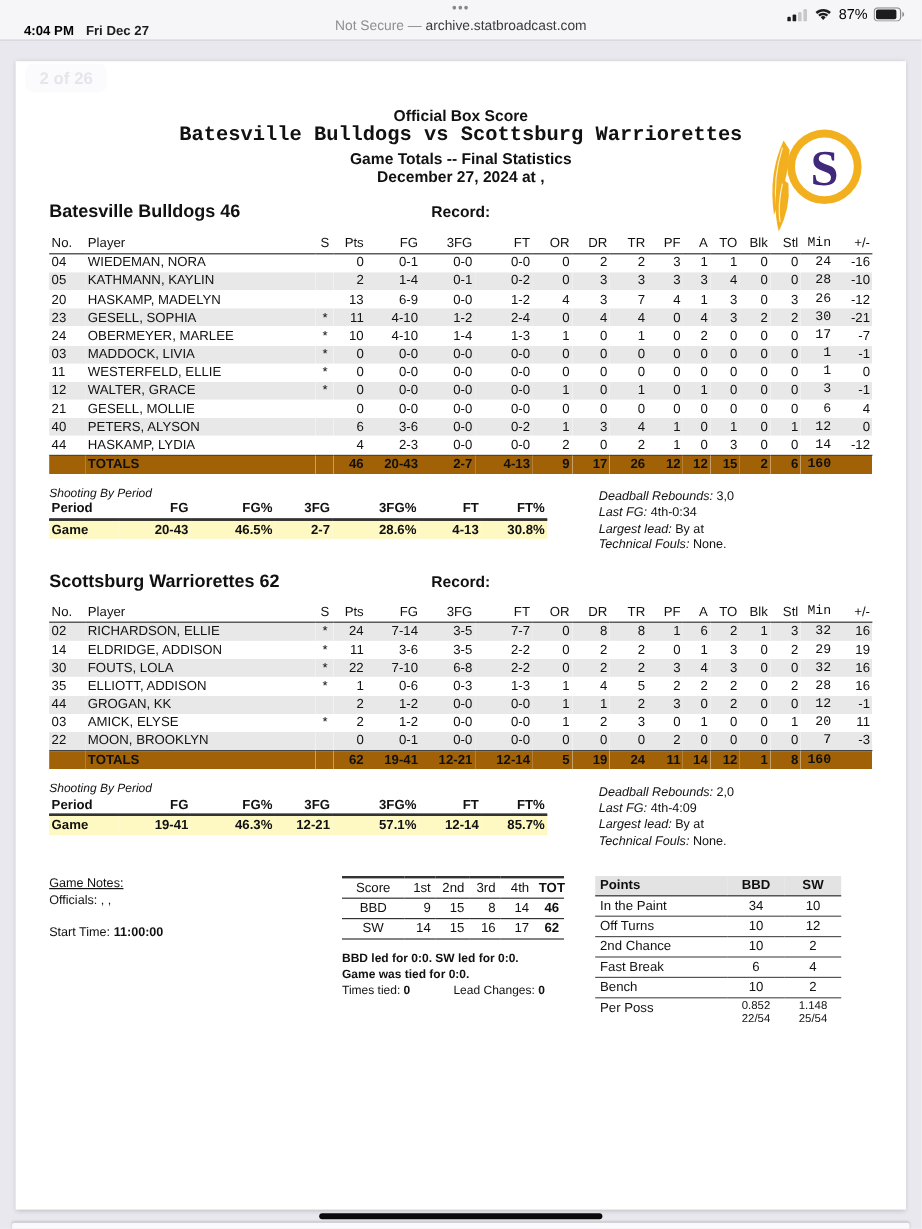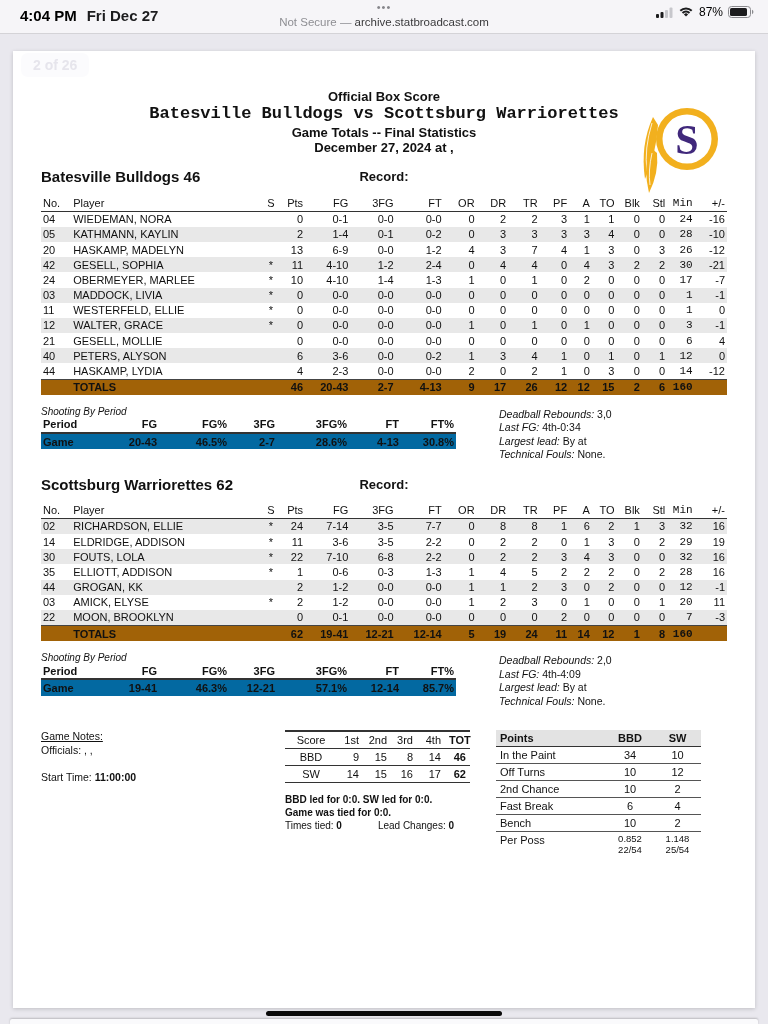--- a/index.html
+++ b/index.html
@@ -12,21 +12,21 @@
     overflow:hidden;
     -webkit-font-smoothing:antialiased;
   }
   
   .statusbar{
     position:absolute;top:0;left:0;right:0;height:33px;
     background:#f6f5f8;
     border-bottom:1px solid rgba(60,60,67,0.18);
     z-index:5;
   }
-  .sb-left{position:absolute;left:20px;top:7px;font-size:15px;color:#000;}
+  .sb-left{position:absolute;left:20px;top:20px;font-size:11px;color:#000;}
   .sb-time{font-weight:700;margin-right:10px;}
   .sb-date{font-weight:600;color:#1c1c1e;}
   .sb-dots{position:absolute;left:50%;top:1px;transform:translateX(-50%);
     font-size:11px;letter-spacing:1px;color:#86868b;}
   .sb-right{position:absolute;right:14px;top:5px;display:flex;align-items:center;gap:5px;}
   .sb-batt-pct{font-size:12px;color:#000;}
   .urlbar{
     position:absolute;left:0;right:0;top:16px;text-align:center;
     font-size:11.5px;
   }
@@ -73,21 +73,21 @@
   tbody.stripe-even tr:nth-child(even){background:#e8e8e8;}
   tbody.stripe-odd  tr:nth-child(odd){background:#e8e8e8;}
   tbody.totals td{font-weight:700;background:#a16207;border-top:1px solid #444;}
   
   .shoot-row{display:flex;margin-top:11px;}
   .shoot-left{width:415px;flex:0 0 415px;}
   .shoot-cap{font-size:10px;font-style:italic;}
   .shoot{table-layout:fixed;width:415px;font-size:11px;}
   .shoot td{box-sizing:border-box;padding:1.6px 2px;text-align:right;font-weight:700;}
   .shoot thead td{border-bottom:2px solid #333;}
-  .shoot tbody tr{background:#0369a1;}
+  .shoot tbody tr{background:#fef9c3;}
   .shoot .c0{width:58px;text-align:left;}
   .shoot .c1{width:60px;} .shoot .c2{width:70px;}
   .shoot .c3{width:48px;} .shoot .c4{width:72px;}
   .shoot .c5{width:52px;} .shoot .c6{width:55px;}
   .gnotes{margin-left:43px;font-size:10.5px;line-height:1.28;padding-top:2px;}
   .gnotes .it{font-style:italic;}
   
   .bottom{display:flex;margin-top:22px;align-items:flex-start;}
   .bnotes{flex:0 0 244px;font-size:10.5px;line-height:1.3;}
   .bnotes .underline{text-decoration:underline;}
@@ -263,21 +263,21 @@
                   <td class="c9">7</td>
                   <td class="c10">4</td>
                   <td class="c11">1</td>
                   <td class="c12">3</td>
                   <td class="c13">0</td>
                   <td class="c14">3</td>
                   <td class="c15">26</td>
                   <td class="c16">-12</td>
                 </tr>
                 <tr>
-                  <td class="c0">42</td>
+                  <td class="c0">23</td>
                   <td class="c1">GESELL, SOPHIA</td>
                   <td class="c2">*</td>
                   <td class="c3">11</td>
                   <td class="c4">4-10</td>
                   <td class="c5">1-2</td>
                   <td class="c6">2-4</td>
                   <td class="c7">0</td>
                   <td class="c8">4</td>
                   <td class="c9">4</td>
                   <td class="c10">0</td>

